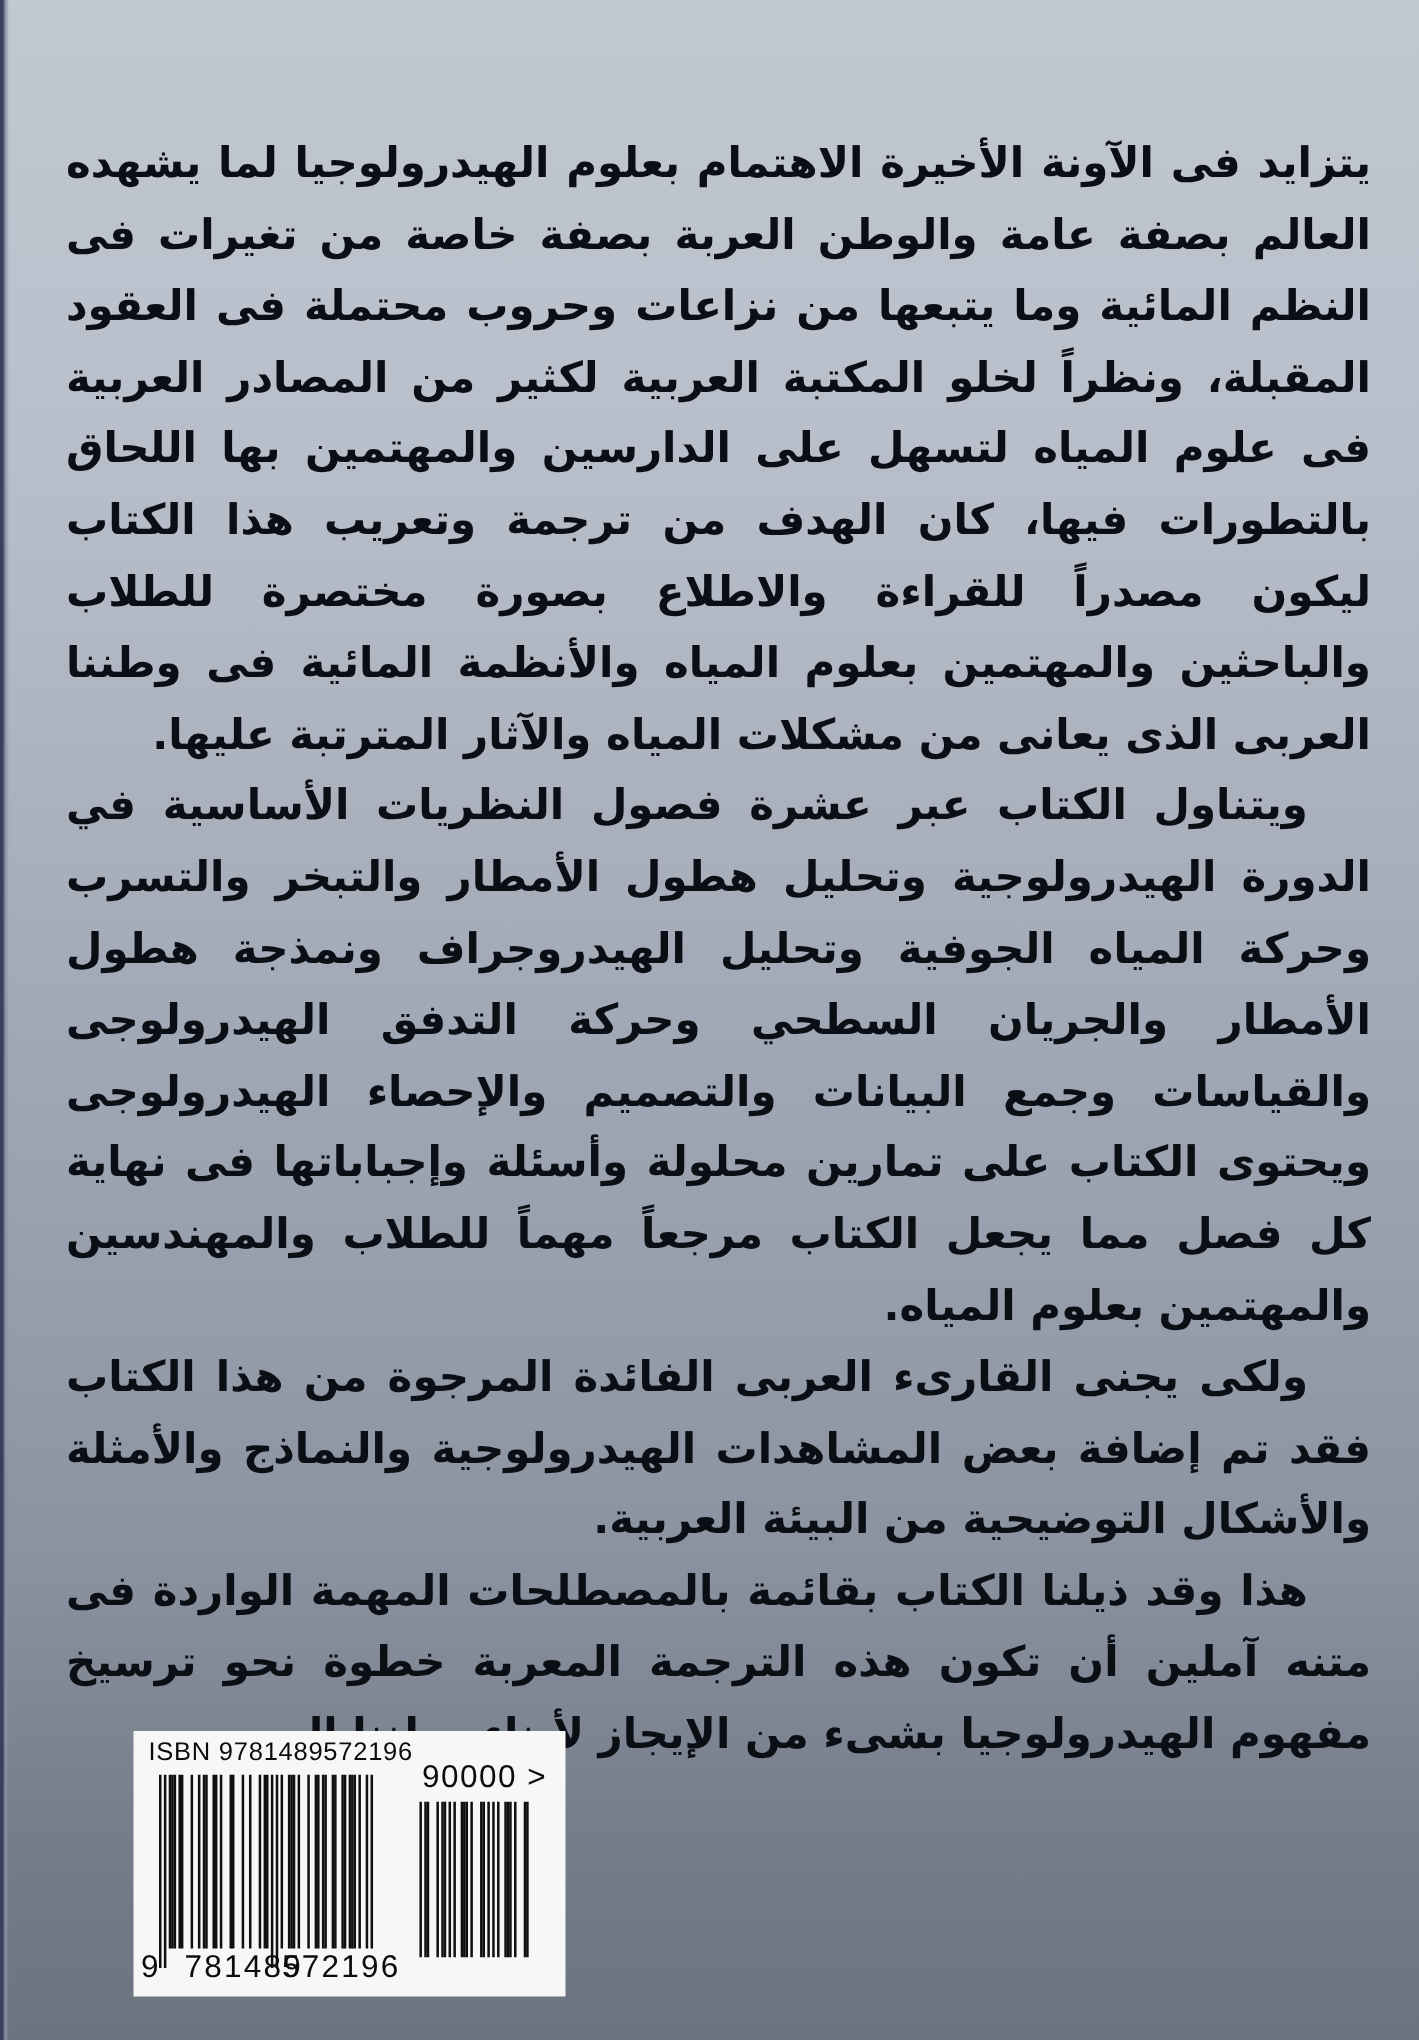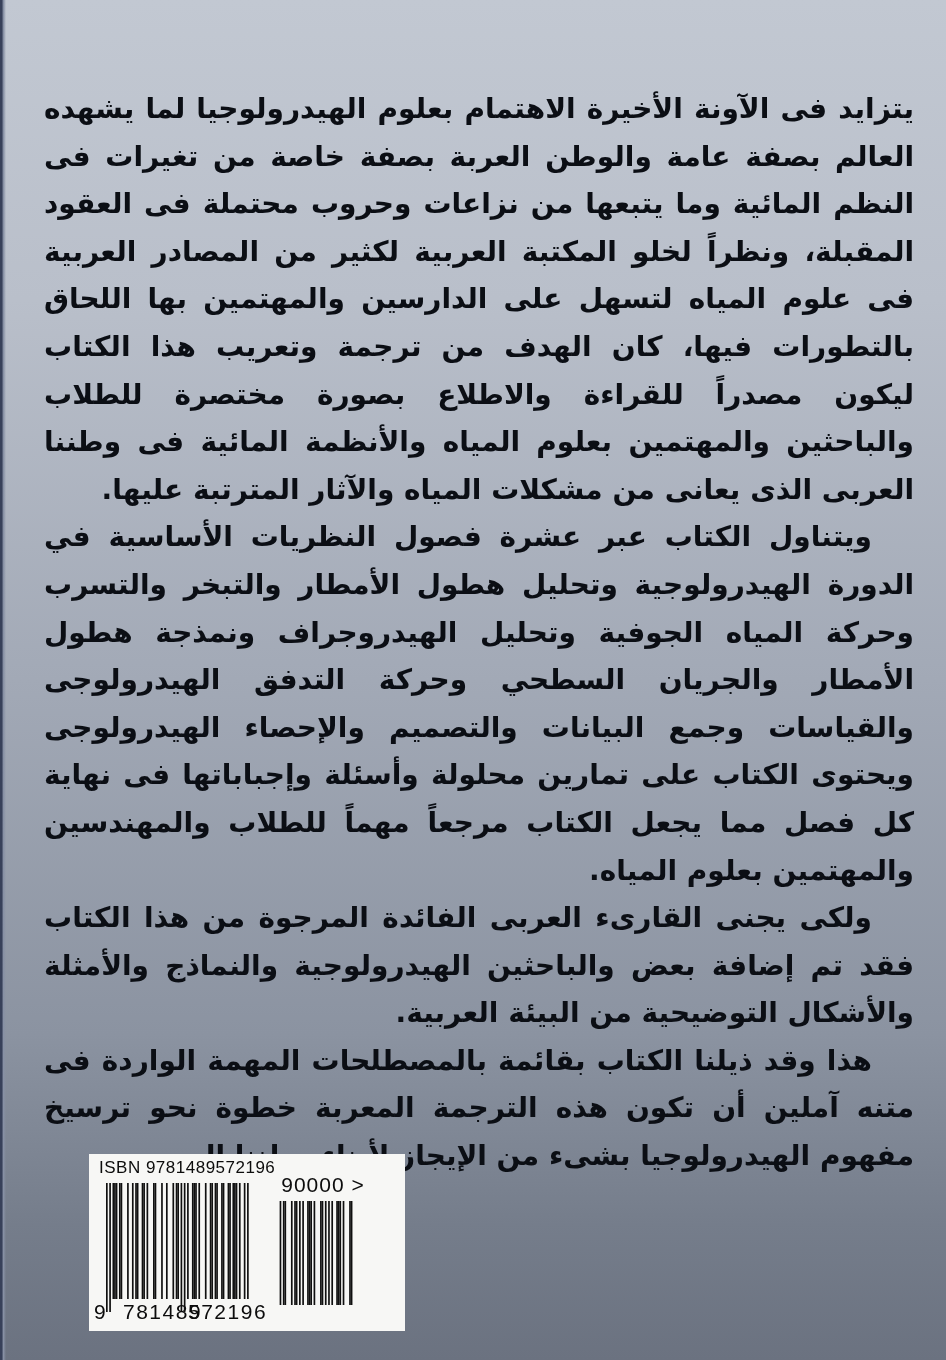--- a/index.html
+++ b/index.html
@@ -38,21 +38,20 @@
     text-align:justify;
   }
   .cover-text p{margin:0;padding:0;}
   .cover-text p.indent{text-indent:42px;}
   .barcode-box{
     position:absolute;left:89px;top:1154px;width:288px;height:177px;
     background:var(--panel);
     direction:ltr;
     font-family:"Liberation Sans",sans-serif;
     color:#0c0c0c;
-    padding-left:28px;
   }
   .isbn-label{
     position:absolute;top:4px;left:10px;width:170px;
     text-align:center;font-size:17px;letter-spacing:.5px;white-space:nowrap;
   }
   .bc-main{position:absolute;left:17px;top:29px;}
   .bc-supp{position:absolute;left:189px;top:47px;}
   .bc-digits span{position:absolute;top:146px;font-size:21px;white-space:nowrap;}
   .d-lead{left:5px;}
   .d-g1{left:34px;width:66px;text-align:right;letter-spacing:1.5px;}
@@ -64,21 +63,21 @@
 </style>
 </head>
 <body>
 
 <div class="cover">
   <div class="spine-shadow"></div>
 
   <div class="cover-text">
     <p>يتزايد فى الآونة الأخيرة الاهتمام بعلوم الهيدرولوجيا لما يشهده العالم بصفة عامة والوطن العربة بصفة خاصة من تغيرات فى النظم المائية وما يتبعها من نزاعات وحروب محتملة فى العقود المقبلة، ونظراً لخلو المكتبة العربية لكثير من المصادر العربية فى علوم المياه لتسهل على الدارسين والمهتمين بها اللحاق بالتطورات فيها، كان الهدف من ترجمة وتعريب هذا الكتاب ليكون مصدراً للقراءة والاطلاع بصورة مختصرة للطلاب والباحثين والمهتمين بعلوم المياه والأنظمة المائية فى وطننا العربى الذى يعانى من مشكلات المياه والآثار المترتبة عليها.</p>
     <p class="indent">ويتناول الكتاب عبر عشرة فصول النظريات الأساسية في الدورة الهيدرولوجية وتحليل هطول الأمطار والتبخر والتسرب وحركة المياه الجوفية وتحليل الهيدروجراف ونمذجة هطول الأمطار والجريان السطحي وحركة التدفق الهيدرولوجى والقياسات وجمع البيانات والتصميم والإحصاء الهيدرولوجى ويحتوى الكتاب على تمارين محلولة وأسئلة وإجباباتها فى نهاية كل فصل مما يجعل الكتاب مرجعاً مهماً للطلاب والمهندسين والمهتمين بعلوم المياه.</p>
-    <p class="indent">ولكى يجنى القارىء العربى الفائدة المرجوة من هذا الكتاب فقد تم إضافة بعض والباحثين الهيدرولوجية والنماذج والأمثلة والأشكال التوضيحية من البيئة العربية.</p>
+    <p class="indent">ولكى يجنى القارىء العربى الفائدة المرجوة من هذا الكتاب فقد تم إضافة بعض المشاهدات الهيدرولوجية والنماذج والأمثلة والأشكال التوضيحية من البيئة العربية.</p>
     <p class="indent">هذا وقد ذيلنا الكتاب بقائمة بالمصطلحات المهمة الواردة فى متنه آملين أن تكون هذه الترجمة المعربة خطوة نحو ترسيخ مفهوم الهيدرولوجيا بشىء من الإيجاز لأبناء وطننا العربى.</p>
   </div>
 
   <div class="barcode-box">
     <div class="isbn-label">ISBN 9781489572196</div>
     <svg id="bc-main" class="bc-main" width="154" height="129">
         <rect x="0.00" y="0" width="1.68" height="129" fill="#101010"></rect>
         <rect x="3.24" y="0" width="1.68" height="129" fill="#101010"></rect>
         <rect x="6.48" y="0" width="1.68" height="116" fill="#101010"></rect>
         <rect x="8.11" y="0" width="1.68" height="116" fill="#101010"></rect>

